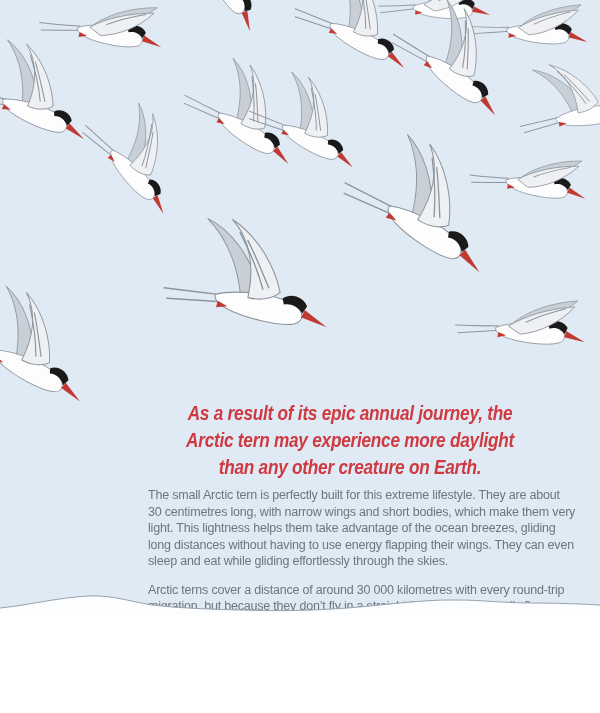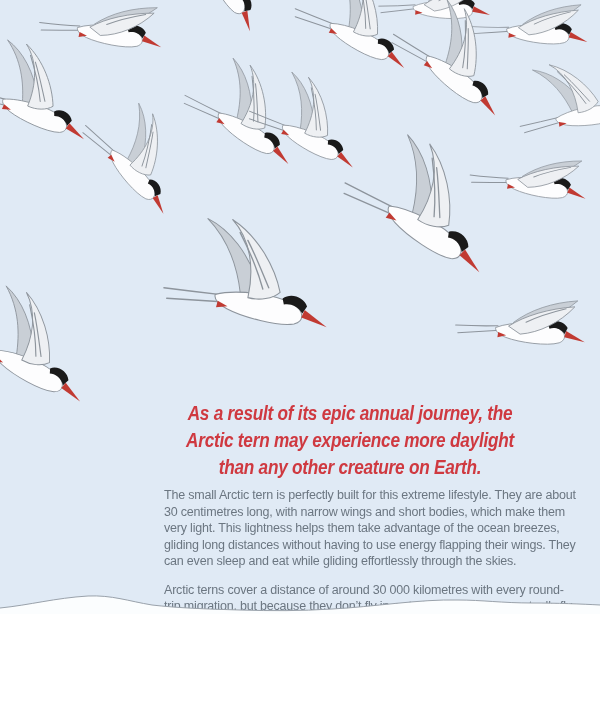--- a/index.html
+++ b/index.html
@@ -27,21 +27,21 @@
     font-size:21px;line-height:27px;letter-spacing:-.3px;
     transform:scaleX(.82);transform-origin:50% 0;
   }
   .heading div{white-space:nowrap;}
 
   .bodytext{
     position:absolute;left:148px;top:487px;width:428px;
     color:var(--textColor,#6b7681);
     font-size:12.5px;line-height:16.5px;letter-spacing:-.2px;
   }
-  .bodytext p{margin:0 0 12px 16px;}
+  .bodytext p{margin:0 0 12px 0;}
 
   .wave{position:absolute;left:0;bottom:0;display:block;}
   .wave-fill{fill:var(--waveFill,#fbfdfe);}
   .wave-stroke{fill:none;stroke:var(--waveStroke,#9aa2ab);stroke-width:1;}
 </style>
 </head>
 <body>
 
 <div class="page" style="--bg: #e0eaf5; --textColor: #6b7681; --headingColor: #cf3940; --cap: #1a1a1a; --beak: #c13a32; --birdBody: #fdfdfe; --wingShade: #c9cfd6; --wingLight: #eef0f3; --outline: #8d949c; --waveStroke: #9aa2ab; --waveFill: #fbfdfe;">
 

